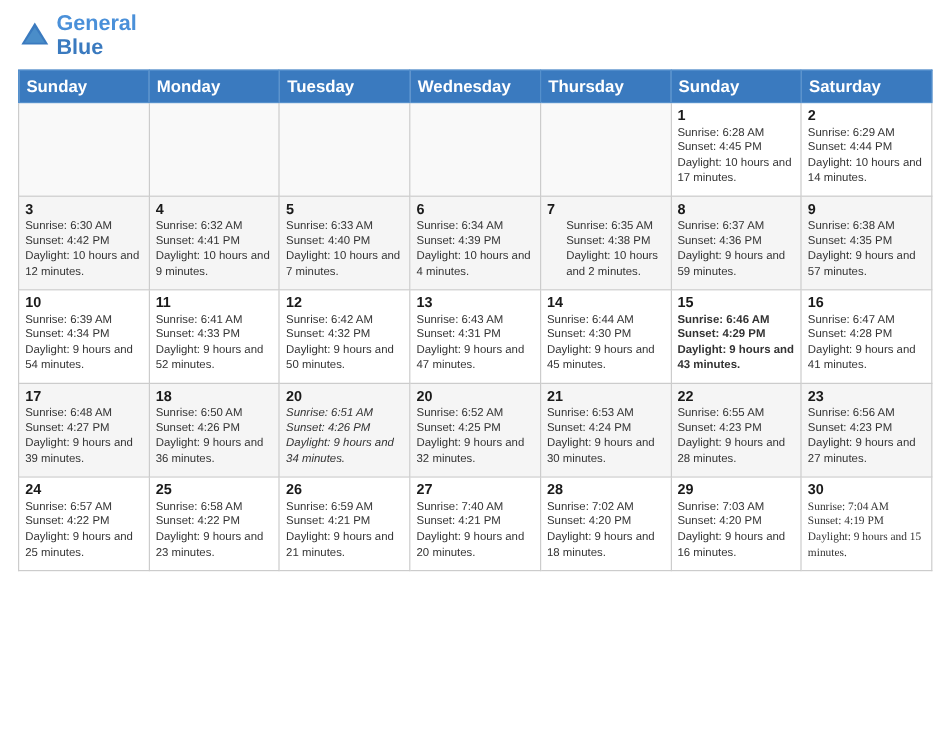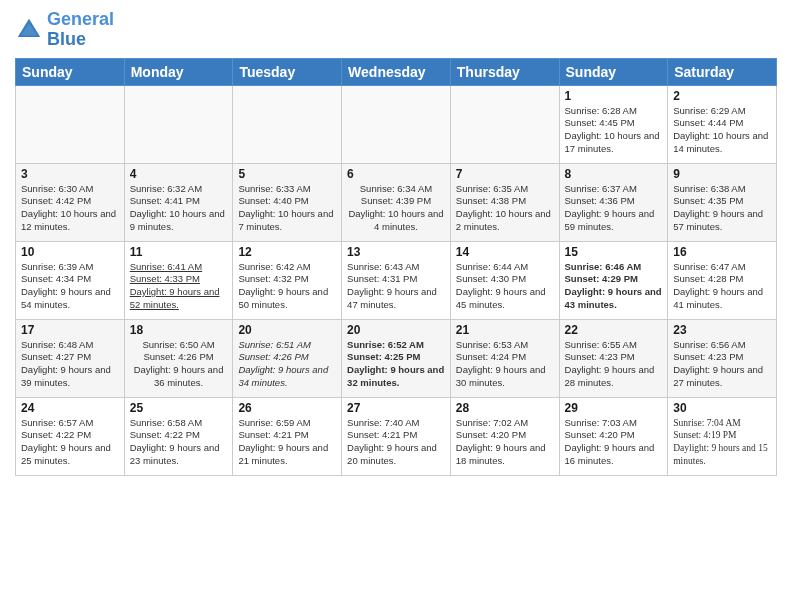--- a/index.html
+++ b/index.html
@@ -160,27 +160,27 @@
 Daylight: 10 hours and 9 minutes.</div>
           </td>
           <td>
             <span class="day-num">5</span>
             <div class="day-info" style="white-space: pre-line;">Sunrise: 6:33 AM
 Sunset: 4:40 PM
 Daylight: 10 hours and 7 minutes.</div>
           </td>
           <td>
             <span class="day-num">6</span>
-            <div class="day-info" style="white-space: pre-line; text-align: center;">Sunrise: 6:34 AM
+            <div class="day-info" style="white-space: pre-line;">Sunrise: 6:34 AM
 Sunset: 4:39 PM
 Daylight: 10 hours and 4 minutes.</div>
           </td>
           <td>
             <span class="day-num">7</span>
-            <div class="day-info" style="white-space: pre-line;">Sunrise: 6:35 AM
+            <div class="day-info" style="white-space: pre-line; margin-left: 16px;">Sunrise: 6:35 AM
 Sunset: 4:38 PM
 Daylight: 10 hours and 2 minutes.</div>
           </td>
           <td>
             <span class="day-num">8</span>
             <div class="day-info" style="white-space: pre-line;">Sunrise: 6:37 AM
 Sunset: 4:36 PM
 Daylight: 9 hours and 59 minutes.</div>
           </td>
           <td>
@@ -192,21 +192,21 @@
         </tr>
         <tr>
           <td>
             <span class="day-num">10</span>
             <div class="day-info" style="white-space: pre-line;">Sunrise: 6:39 AM
 Sunset: 4:34 PM
 Daylight: 9 hours and 54 minutes.</div>
           </td>
           <td>
             <span class="day-num">11</span>
-            <div class="day-info" style="white-space: pre-line; text-decoration: underline;">Sunrise: 6:41 AM
+            <div class="day-info" style="white-space: pre-line;">Sunrise: 6:41 AM
 Sunset: 4:33 PM
 Daylight: 9 hours and 52 minutes.</div>
           </td>
           <td>
             <span class="day-num">12</span>
             <div class="day-info" style="white-space: pre-line;">Sunrise: 6:42 AM
 Sunset: 4:32 PM
 Daylight: 9 hours and 50 minutes.</div>
           </td>
           <td>
@@ -236,33 +236,33 @@
         </tr>
         <tr>
           <td>
             <span class="day-num">17</span>
             <div class="day-info" style="white-space: pre-line;">Sunrise: 6:48 AM
 Sunset: 4:27 PM
 Daylight: 9 hours and 39 minutes.</div>
           </td>
           <td>
             <span class="day-num">18</span>
-            <div class="day-info" style="white-space: pre-line; text-align: center;">Sunrise: 6:50 AM
+            <div class="day-info" style="white-space: pre-line;">Sunrise: 6:50 AM
 Sunset: 4:26 PM
 Daylight: 9 hours and 36 minutes.</div>
           </td>
           <td>
             <span class="day-num">20</span>
             <div class="day-info" style="white-space: pre-line; font-style: italic;">Sunrise: 6:51 AM
 Sunset: 4:26 PM
 Daylight: 9 hours and 34 minutes.</div>
           </td>
           <td>
             <span class="day-num">20</span>
-            <div class="day-info" style="white-space: pre-line; font-weight: bold;">Sunrise: 6:52 AM
+            <div class="day-info" style="white-space: pre-line;">Sunrise: 6:52 AM
 Sunset: 4:25 PM
 Daylight: 9 hours and 32 minutes.</div>
           </td>
           <td>
             <span class="day-num">21</span>
             <div class="day-info" style="white-space: pre-line;">Sunrise: 6:53 AM
 Sunset: 4:24 PM
 Daylight: 9 hours and 30 minutes.</div>
           </td>
           <td>

